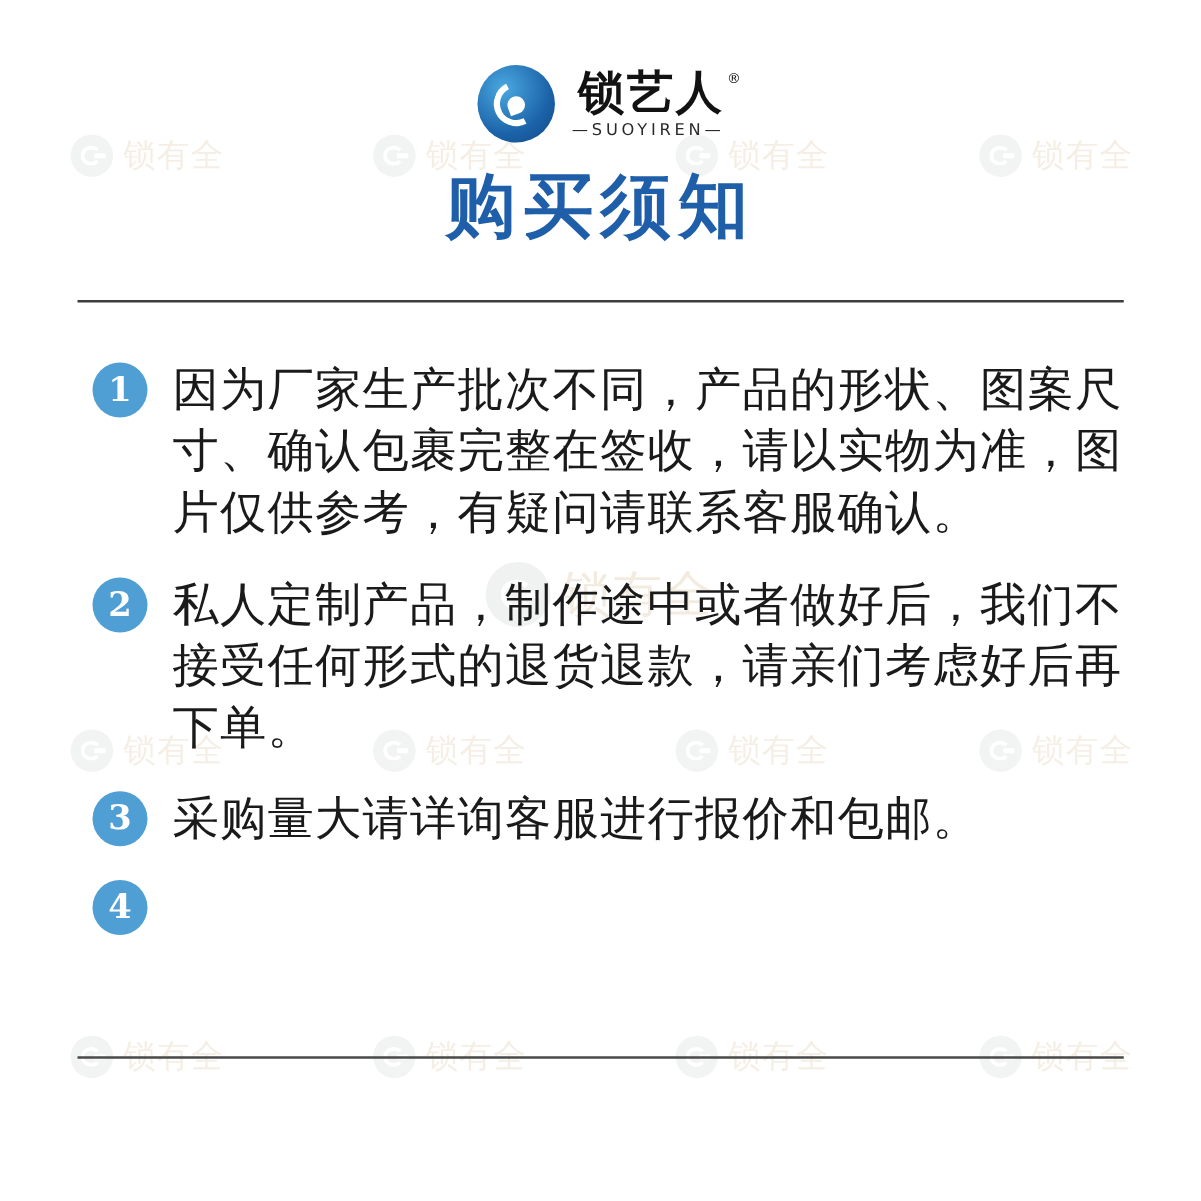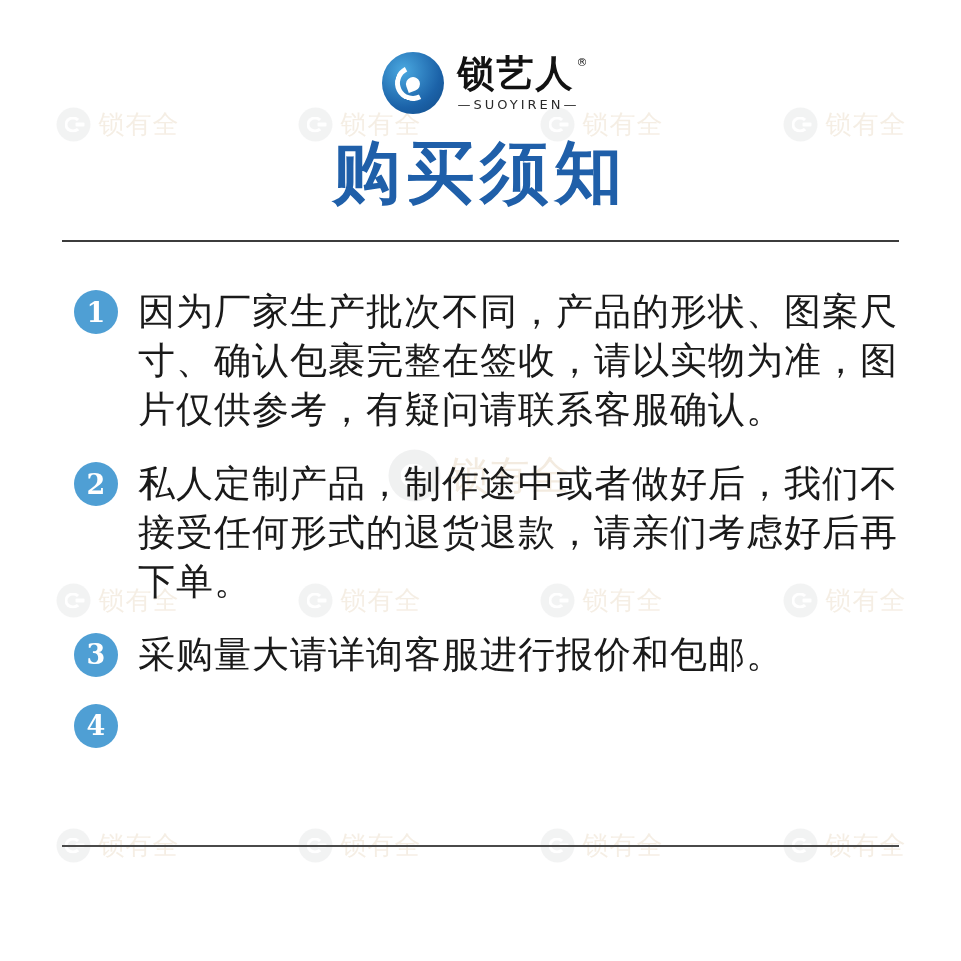--- a/index.html
+++ b/index.html
@@ -130,21 +130,21 @@
     top: 25px;
     width: 14px;
     height: 14px;
     background: #ffffff;
     border-radius: 50% 50% 50% 0;
     transform: rotate(-20deg);
   }
   .brand-words {
     display: flex;
     flex-direction: column;
-    align-items: flex-start;
+    align-items: flex-end;
     line-height: 1;
   }
   .brand-cn {
     font-size: 37px;
     font-weight: bold;
     color: #121212;
     letter-spacing: 2px;
     position: relative;
   }
   .brand-reg {
@@ -162,21 +162,21 @@
     letter-spacing: 3px;
   }
 
   
   .title {
     position: absolute;
     top: 128px;
     left: 0;
     right: 0;
     text-align: center;
-    font-size: 68px;
+    font-size: 56px;
     font-weight: bold;
     color: #1f5fa9;
     letter-spacing: 6px;
     z-index: 10;
   }
 
   .rule {
     position: absolute;
     left: 62px;
     right: 62px;

